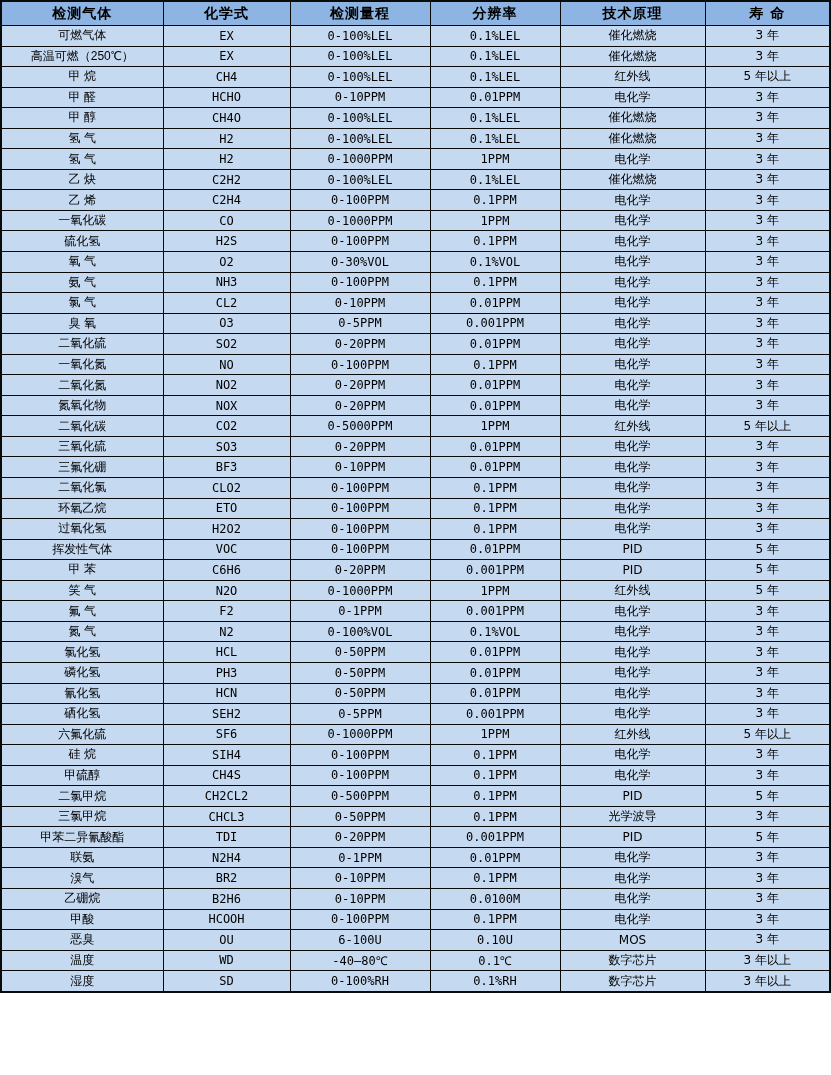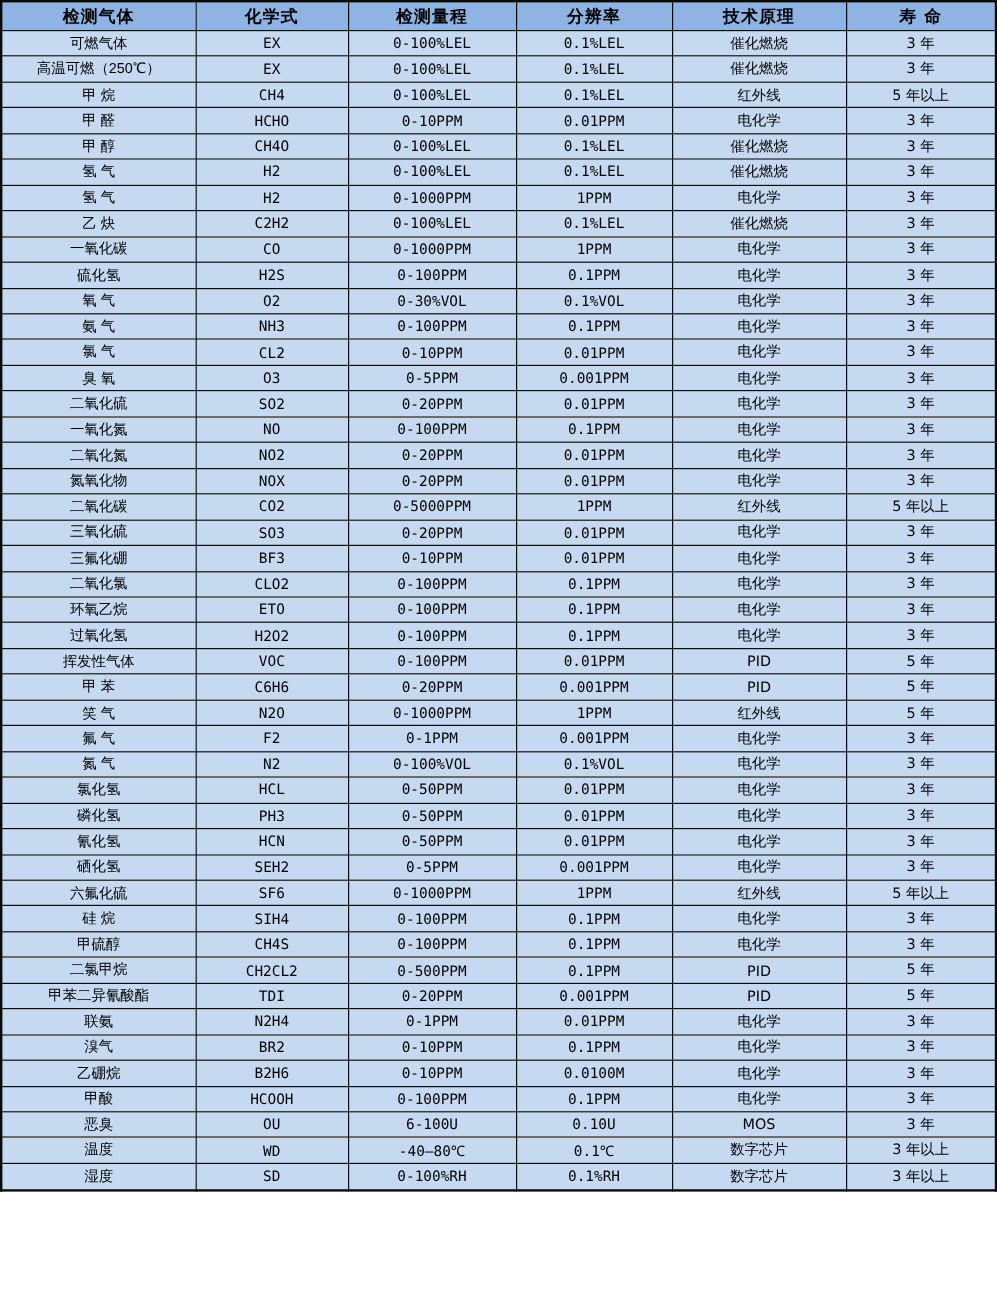--- a/index.html
+++ b/index.html
@@ -137,20 +137,28 @@
         </tr>
         <tr>
           <td class="cell-gas">乙 炔</td>
           <td class="cell-formula">C2H2</td>
           <td class="cell-range">0-100%LEL</td>
           <td class="cell-resolution">0.1%LEL</td>
           <td class="cell-principle">催化燃烧</td>
           <td class="cell-lifespan">3 年</td>
         </tr>
         <tr>
+          <td class="cell-gas">乙 烯</td>
+          <td class="cell-formula">C2H4</td>
+          <td class="cell-range">0-100PPM</td>
+          <td class="cell-resolution">0.1PPM</td>
+          <td class="cell-principle">电化学</td>
+          <td class="cell-lifespan">3 年</td>
+        </tr>
+        <tr>
           <td class="cell-gas">一氧化碳</td>
           <td class="cell-formula">CO</td>
           <td class="cell-range">0-1000PPM</td>
           <td class="cell-resolution">1PPM</td>
           <td class="cell-principle">电化学</td>
           <td class="cell-lifespan">3 年</td>
         </tr>
         <tr>
           <td class="cell-gas">硫化氢</td>
           <td class="cell-formula">H2S</td>
@@ -369,20 +377,28 @@
         </tr>
         <tr>
           <td class="cell-gas">二氯甲烷</td>
           <td class="cell-formula">CH2CL2</td>
           <td class="cell-range">0-500PPM</td>
           <td class="cell-resolution">0.1PPM</td>
           <td class="cell-principle">PID</td>
           <td class="cell-lifespan">5 年</td>
         </tr>
         <tr>
+          <td class="cell-gas">三氯甲烷</td>
+          <td class="cell-formula">CHCL3</td>
+          <td class="cell-range">0-50PPM</td>
+          <td class="cell-resolution">0.1PPM</td>
+          <td class="cell-principle">光学波导</td>
+          <td class="cell-lifespan">3 年</td>
+        </tr>
+        <tr>
           <td class="cell-gas">甲苯二异氰酸酯</td>
           <td class="cell-formula">TDI</td>
           <td class="cell-range">0-20PPM</td>
           <td class="cell-resolution">0.001PPM</td>
           <td class="cell-principle">PID</td>
           <td class="cell-lifespan">5 年</td>
         </tr>
         <tr>
           <td class="cell-gas">联氨</td>
           <td class="cell-formula">N2H4</td>

